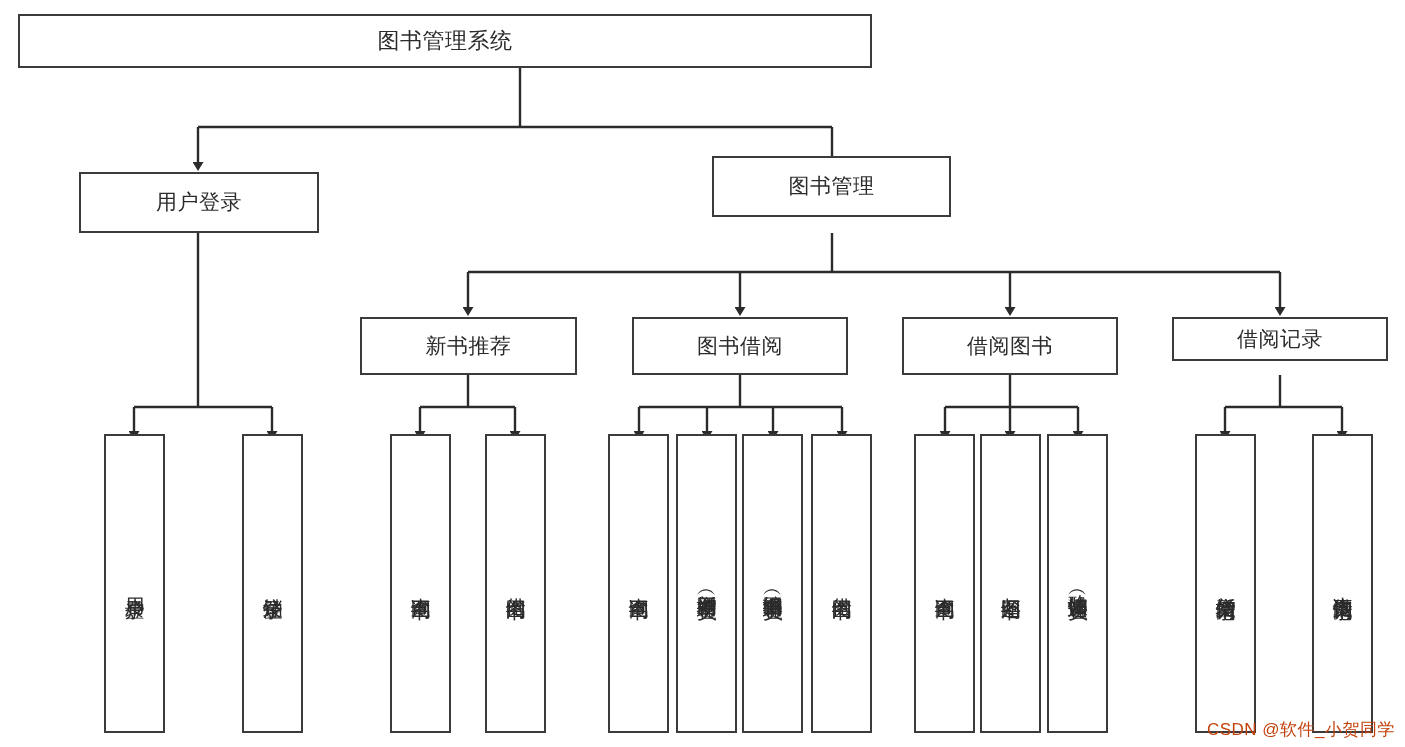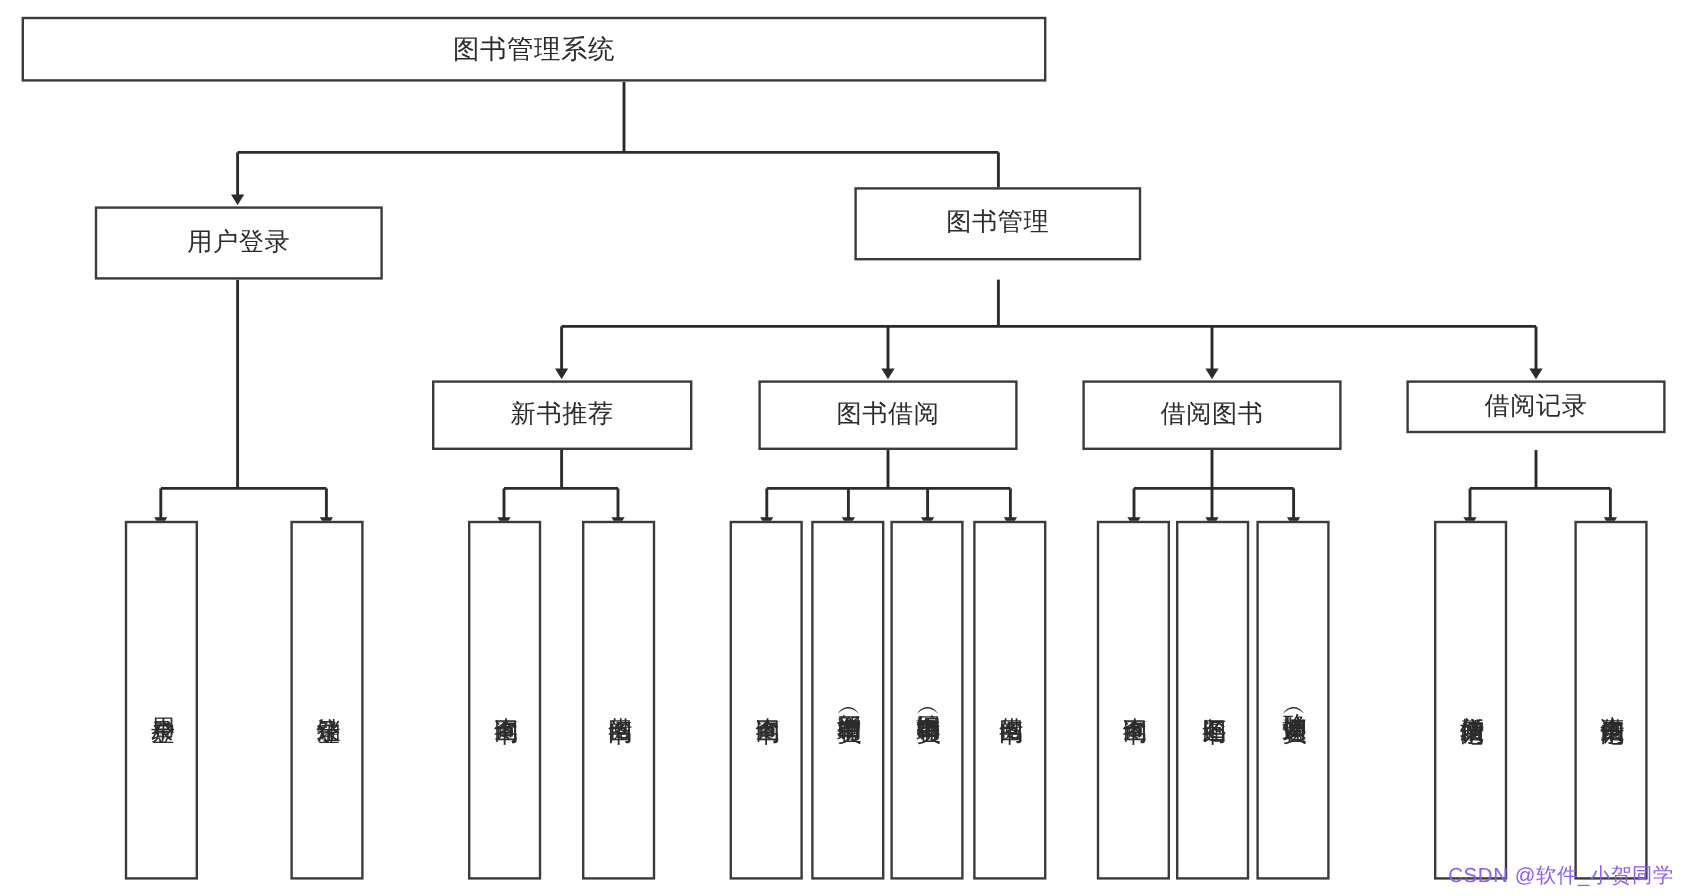--- a/index.html
+++ b/index.html
@@ -54,21 +54,21 @@
     font-size: 20px;
     letter-spacing: 1px;
     max-height: 100%;
   }
   .node.root .label { font-size: 22px; }
   .watermark {
     position: absolute;
     right: 10px;
     bottom: 6px;
     font-size: 17px;
-    color: #8b5cf6;
+    color: #c2410c;
     letter-spacing: 0.5px;
     white-space: nowrap;
     user-select: none;
   }
 </style>
 </head>
 <body>
 
 <div id="diagram-root">
 

